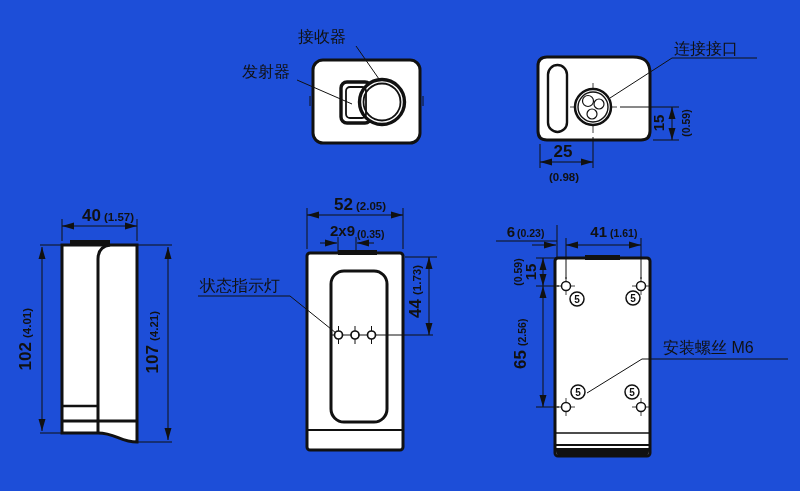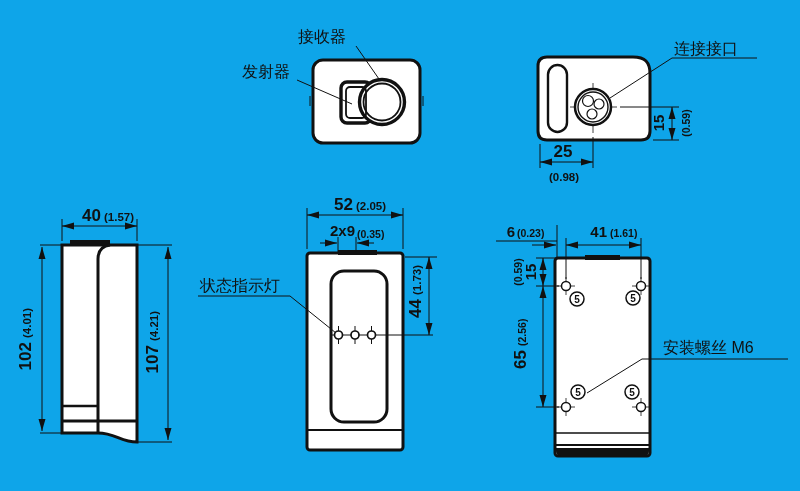--- a/index.html
+++ b/index.html
@@ -1,16 +1,16 @@
 <!DOCTYPE html>
 <html><head>
 <meta charset="utf-8">
 <style>
   html,body{margin:0;padding:0;background:#ffffff;}
-  #canvas{position:relative;width:800px;height:491px;background:#0ea5e9;overflow:hidden;
+  #canvas{position:relative;width:800px;height:491px;background:#1d4ed8;overflow:hidden;
           font-family:"Liberation Sans","DejaVu Sans",sans-serif;}
   svg{display:block;}
   text{fill:#111;font-family:"Liberation Sans","DejaVu Sans",sans-serif;}
   .cn{font-size:16px;}
   .dim-big{font-size:17px;font-weight:bold;}
   .dim-med{font-size:15px;font-weight:bold;}
   .dim-par{font-size:11.5px;font-weight:bold;}
   .dim-par-sm{font-size:10.5px;font-weight:bold;}
   .mark5{font-size:10px;font-weight:bold;}
   .outline{stroke:#111;fill:#fff;}

